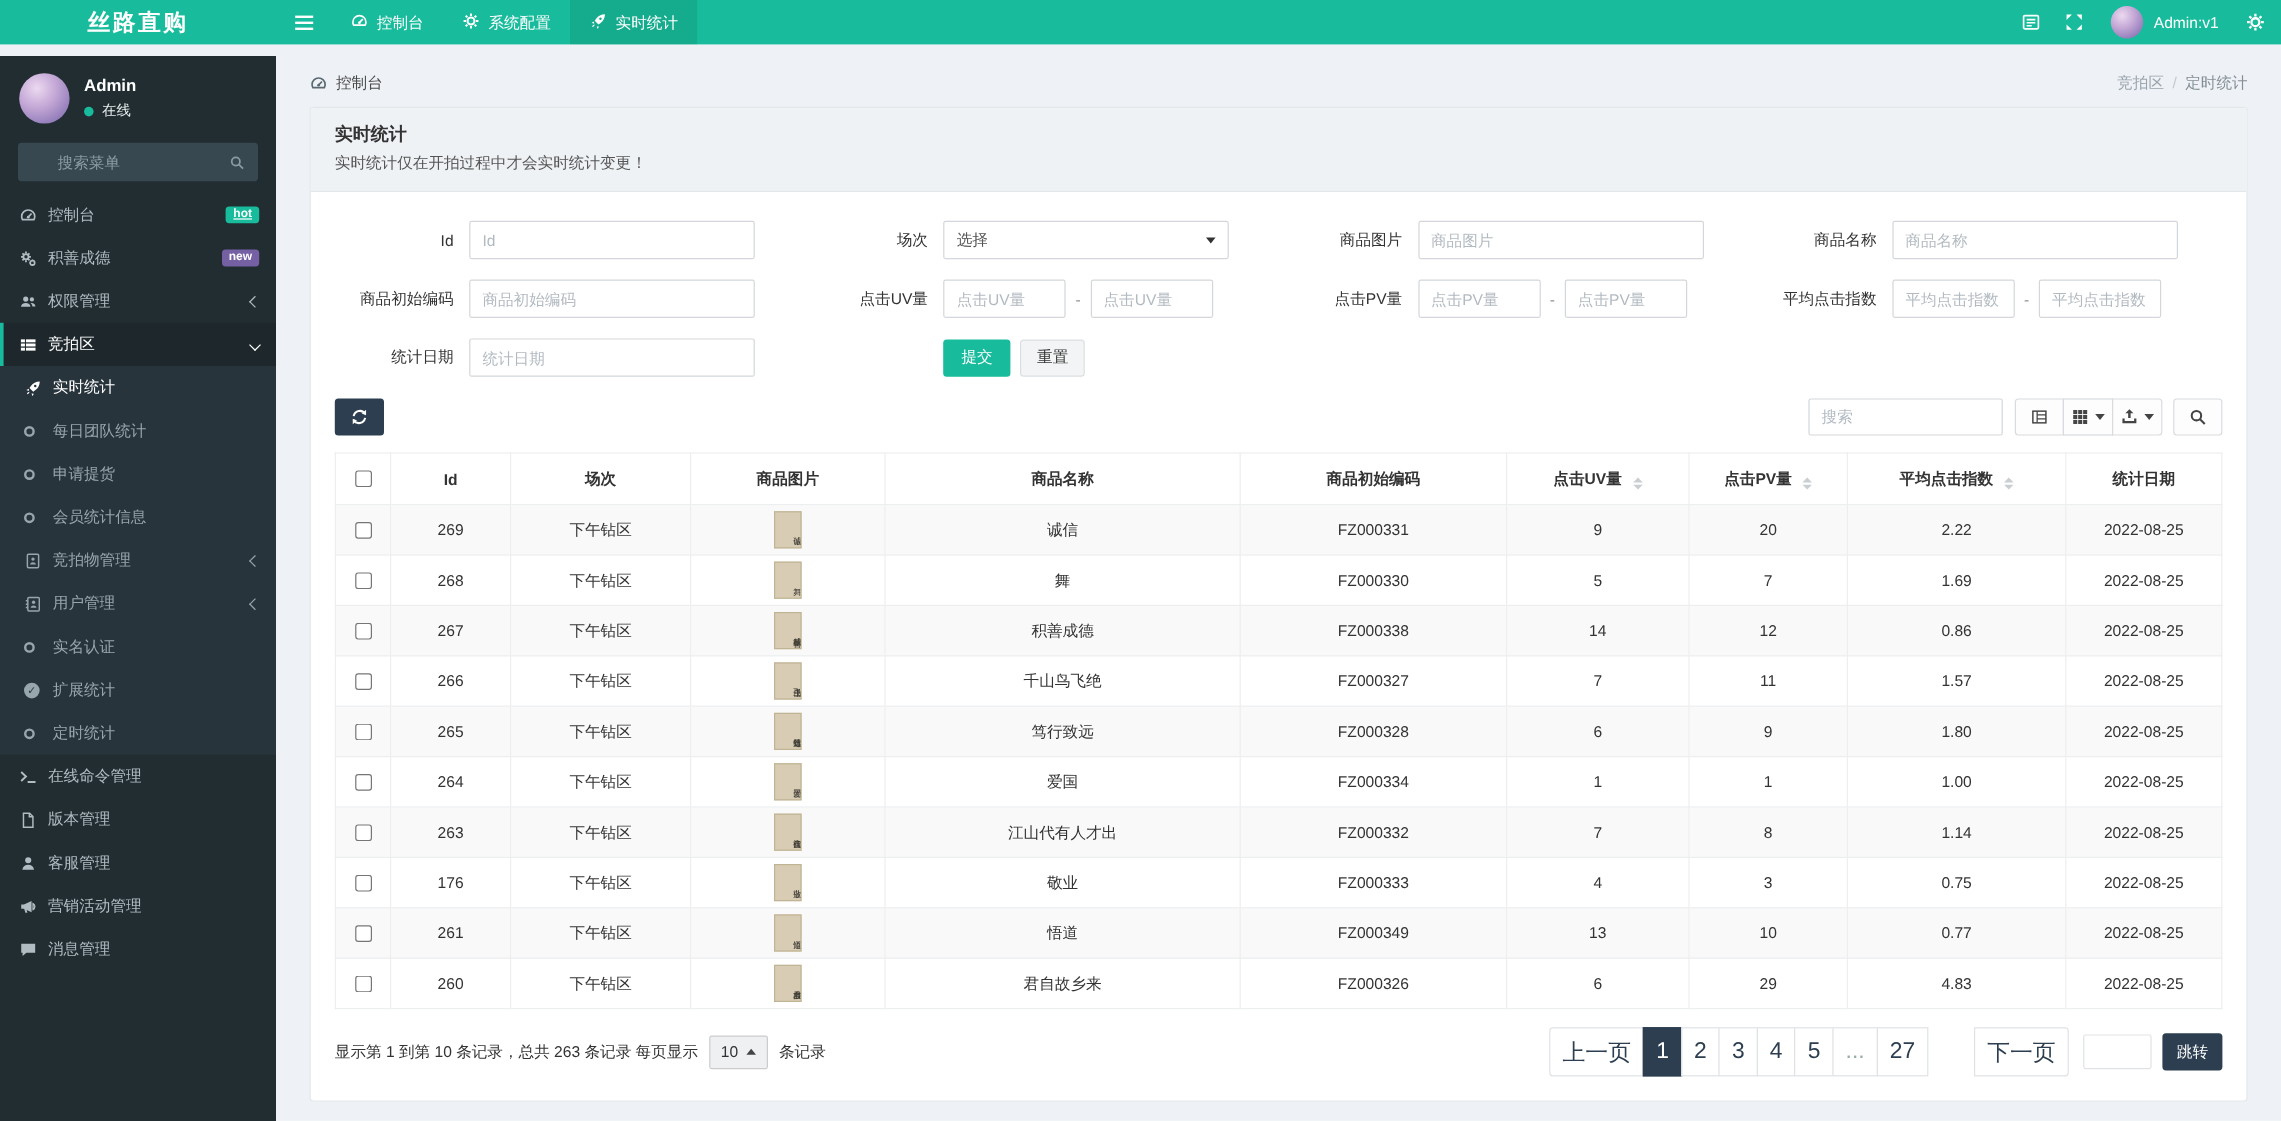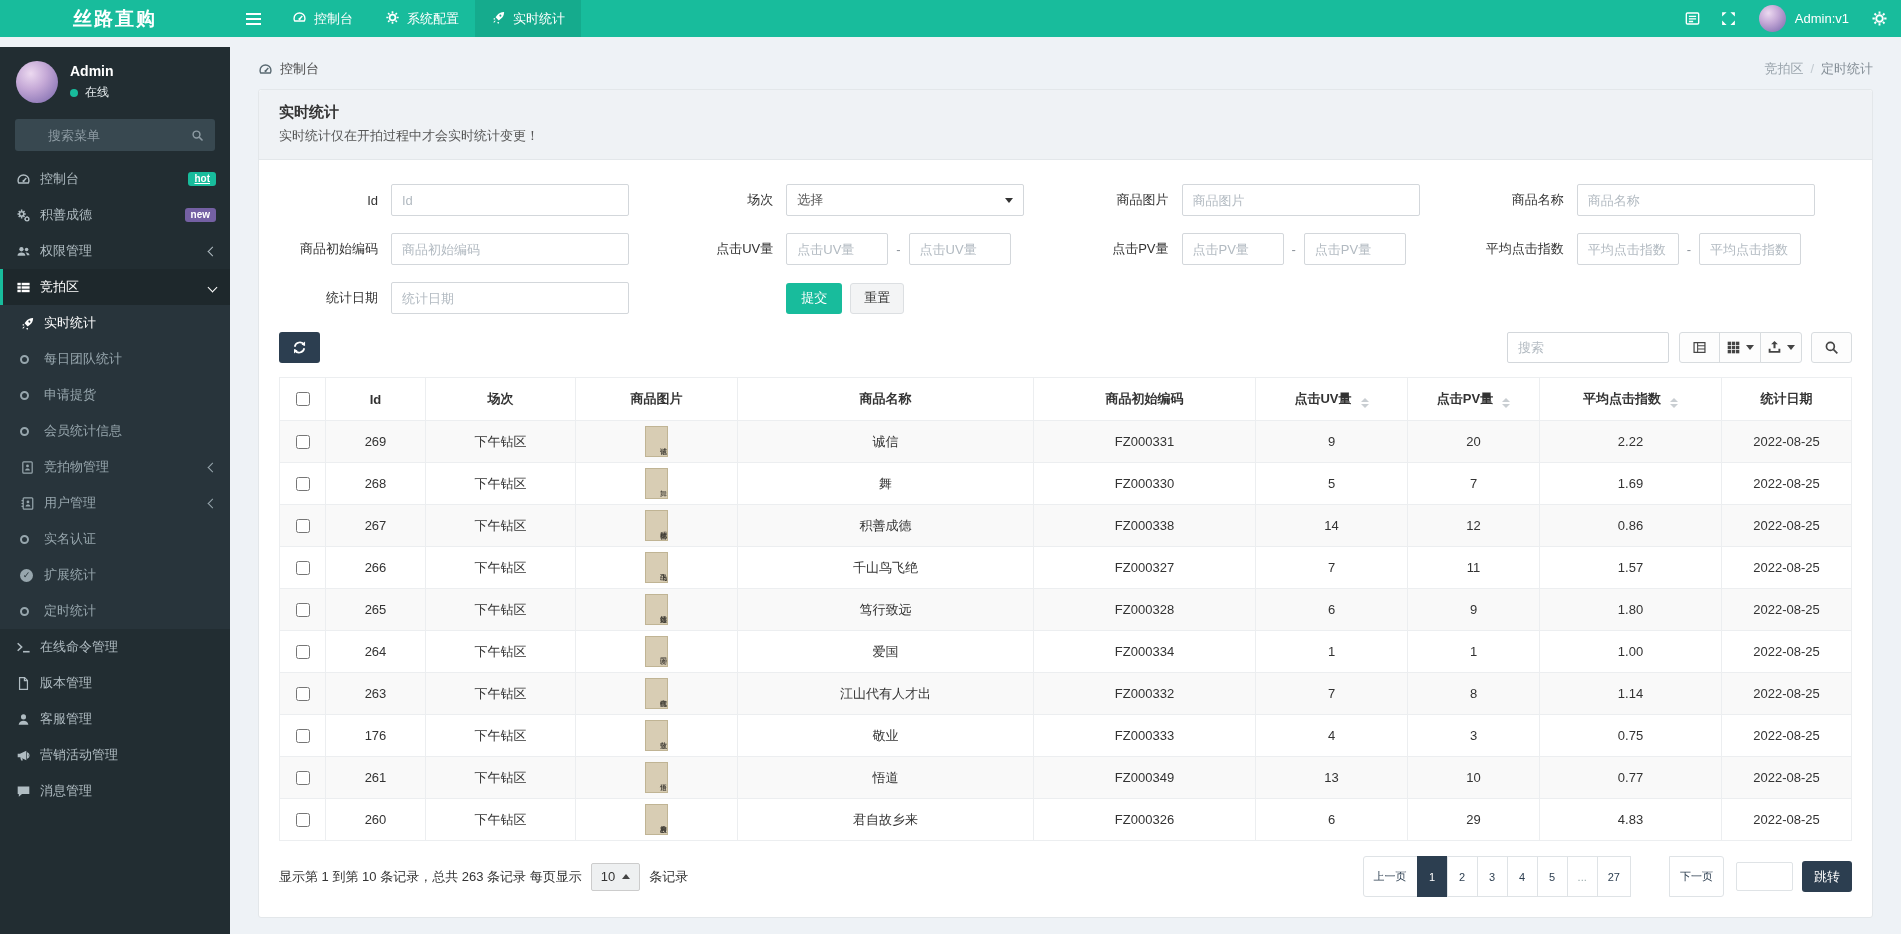--- a/index.html
+++ b/index.html
@@ -127,21 +127,21 @@
   .sort .up{border-bottom:4px solid #c9ced2;}
   .sort .dn{border-top:4px solid #c9ced2;}
   .cb{width:14px;height:14px;cursor:pointer;}
   .thumb{display:inline-block;width:23px;height:31px;background:#d8cdb4;border:1px solid #c0b494;color:#3d3a33;font-size:7px;line-height:1.05;writing-mode:vertical-rl;text-orientation:upright;padding:2px 0;overflow:hidden;vertical-align:middle;}
 
   
   .grid-footer{display:flex;justify-content:space-between;align-items:center;margin-top:15px;padding-bottom:6px;}
   .finfo{display:flex;align-items:center;gap:9px;color:#333;}
   .psize{height:28px;border:1px solid #ccc;background:#eef0f1;display:flex;align-items:center;gap:7px;padding:0 9px;border-radius:2px;cursor:pointer;}
   .pager{display:flex;align-items:center;}
-  .page-btn{min-width:31px;height:41px;padding:0 10px;display:flex;align-items:center;justify-content:center;border:1px solid #dfe3e6;background:#fff;color:#2c3e50;margin-left:-1px;cursor:pointer;font-size:11px;}
+  .page-btn{min-width:31px;height:41px;padding:0 10px;display:flex;align-items:center;justify-content:center;border:1px solid #dfe3e6;background:#fff;color:#2c3e50;margin-left:-1px;cursor:pointer;font-size:19px;}
   .page-btn.first{border-radius:3px 0 0 3px;margin-left:0;}
   .page-btn.last{border-radius:0 3px 3px 0;margin-left:38px;}
   .page-btn.active{background:var(--dark);border-color:var(--dark);color:#fff;}
   .page-btn.ellipsis{color:#9aa;cursor:default;}
   .jump-input{width:57px;height:29px;border:1px solid #dfe3e6;border-radius:2px;margin-left:12px;padding:0 7px;outline:none;}
   .btn-jump{height:31px;background:var(--dark);color:#fff;border:none;border-radius:3px;padding:0 12px;margin-left:9px;cursor:pointer;font-size:13px;}
 </style>
 </head>
 <body>
 

